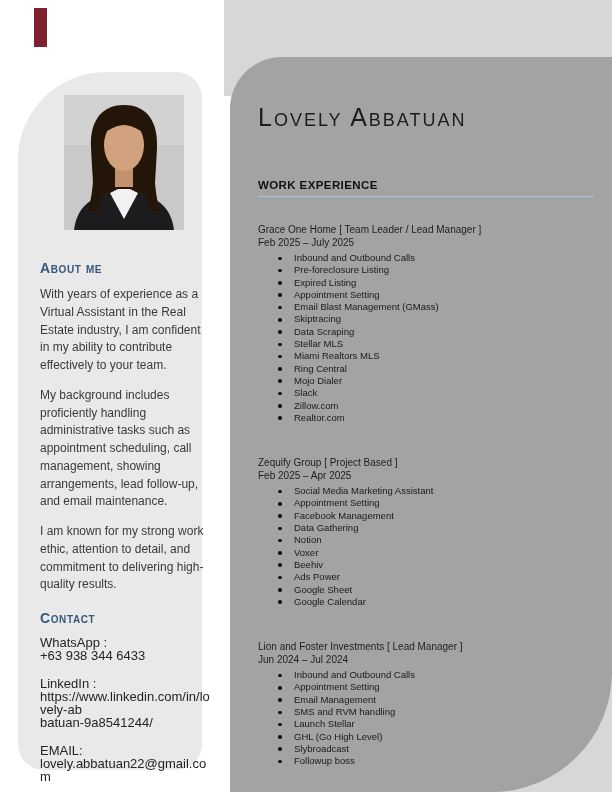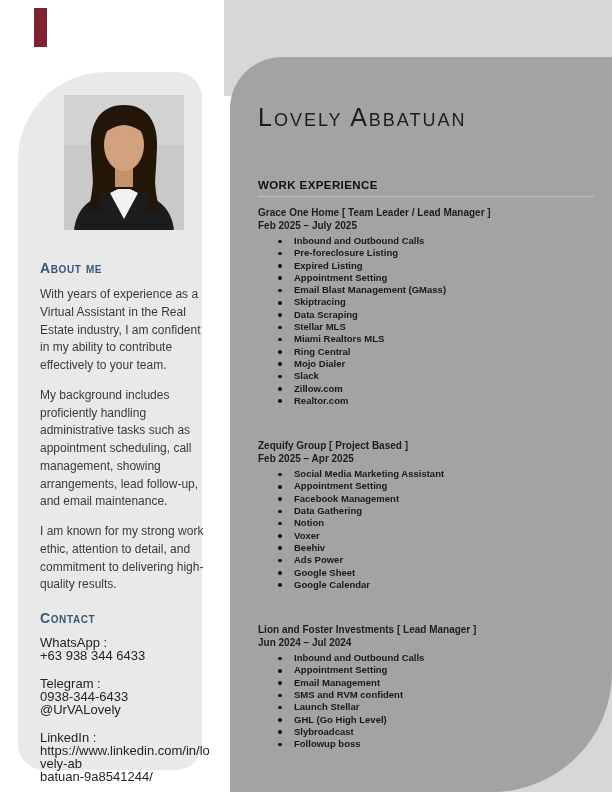--- a/index.html
+++ b/index.html
@@ -51,21 +51,21 @@
 
   .doc-name{
     font-variant:small-caps;font-size:25px;font-weight:400;
     letter-spacing:2px;color:var(--text-dark);margin:0;
   }
   .section-heading{
     margin-top:47px;font-size:11.5px;font-weight:700;letter-spacing:0.4px;color:#101010;
     padding-bottom:5px;border-bottom:1px solid var(--underline-blue);
     width:336px;
   }
-  .jobs{margin-top:9px;width:336px;font-weight:bold;}
+  .jobs{margin-top:26px;width:336px;}
   .job{margin:0 0 32px 0;}
   .job-title{font-size:10px;color:#1d1d1d;line-height:13px;}
   .job-dates{font-size:10px;color:#1d1d1d;line-height:13px;margin-bottom:3px;}
   .job-bullets{list-style:none;margin:0;padding:0;}
   .job-bullets li{
     position:relative;padding-left:36px;font-size:9.5px;color:#191919;line-height:12.3px;
   }
   .bullet{
     position:absolute;left:20px;top:4.5px;width:3.6px;height:3.6px;border-radius:50%;
     background:#101010;display:inline-block;
@@ -118,21 +118,21 @@
           <li><span class="bullet"></span><span>Google Calendar</span></li>
         </ul>
       </section>
       <section class="job">
         <div class="job-title">Lion and Foster Investments [ Lead Manager ]</div>
         <div class="job-dates">Jun 2024 – Jul 2024</div>
         <ul class="job-bullets">
           <li><span class="bullet"></span><span>Inbound and Outbound Calls</span></li>
           <li><span class="bullet"></span><span>Appointment Setting</span></li>
           <li><span class="bullet"></span><span>Email Management</span></li>
-          <li><span class="bullet"></span><span>SMS and RVM confident</span></li>
+          <li><span class="bullet"></span><span>SMS and RVM handling</span></li>
           <li><span class="bullet"></span><span>Launch Stellar</span></li>
           <li><span class="bullet"></span><span>GHL (Go High Level)</span></li>
           <li><span class="bullet"></span><span>Slybroadcast</span></li>
           <li><span class="bullet"></span><span>Followup boss</span></li>
         </ul>
       </section>
     </div>
 </div>
 
 <div class="sidebar">
@@ -161,25 +161,20 @@
   </div>
 
   <div class="contact-block">
     <h2 class="side-heading">Contact</h2>
     <div>
         <div class="contact-entry">
           <div class="contact-label">WhatsApp :</div>
           <div class="contact-value">+63 938 344 6433</div>
         </div>
         <div class="contact-entry">
-          <div class="contact-label">Telegram :</div>
-          <div class="contact-value">0938-344-6433</div>
-          <div class="contact-value">@UrVALovely</div>
-        </div>
-        <div class="contact-entry">
           <div class="contact-label">LinkedIn :</div>
           <div class="contact-value">https://www.linkedin.com/in/lovely-ab</div>
           <div class="contact-value">batuan-9a8541244/</div>
         </div>
         <div class="contact-entry">
           <div class="contact-label">EMAIL:</div>
           <div class="contact-value">lovely.abbatuan22@gmail.com</div>
         </div>
       </div>
   </div>

